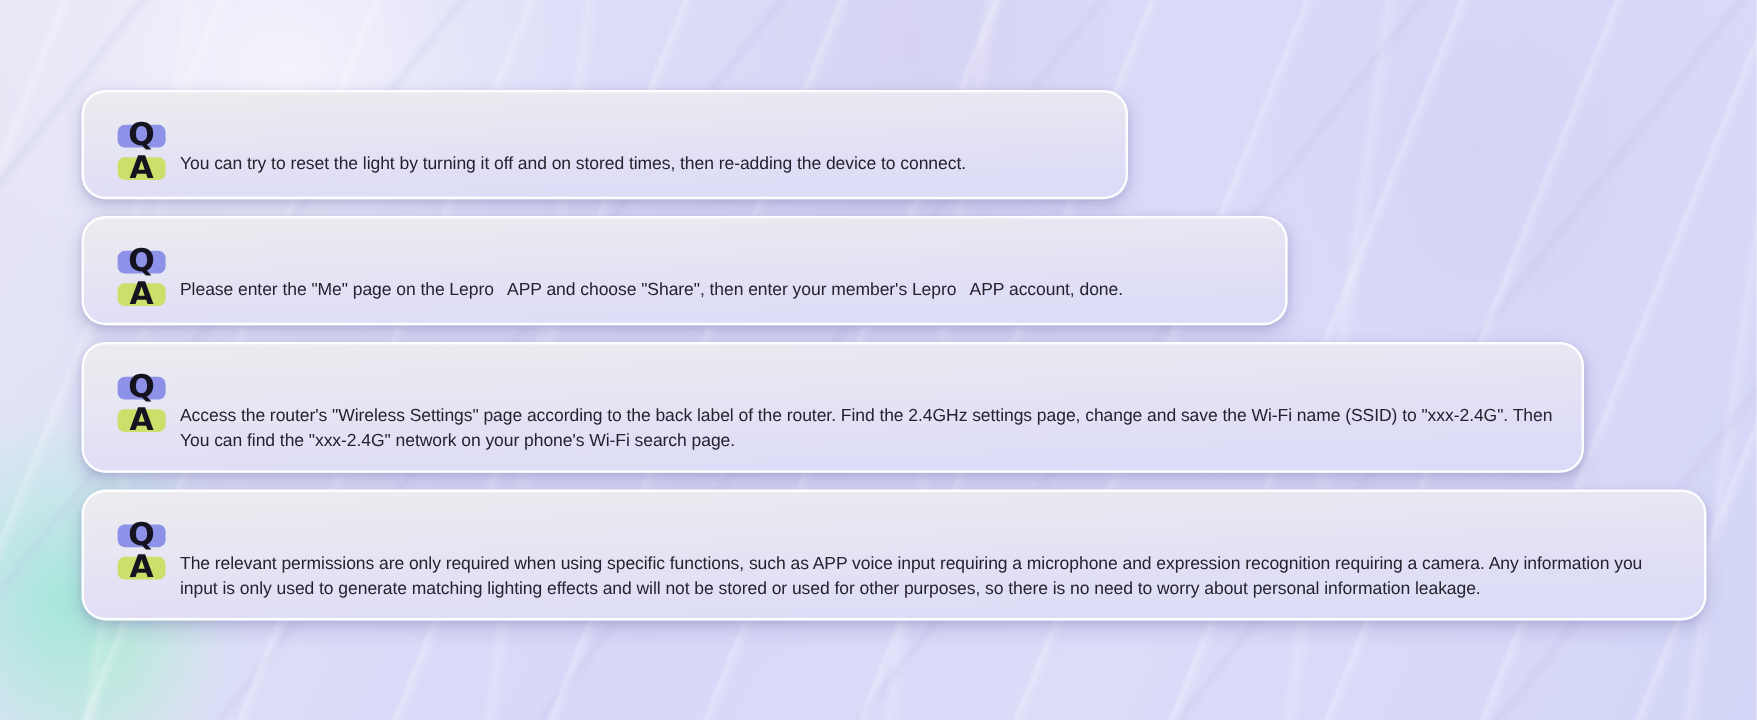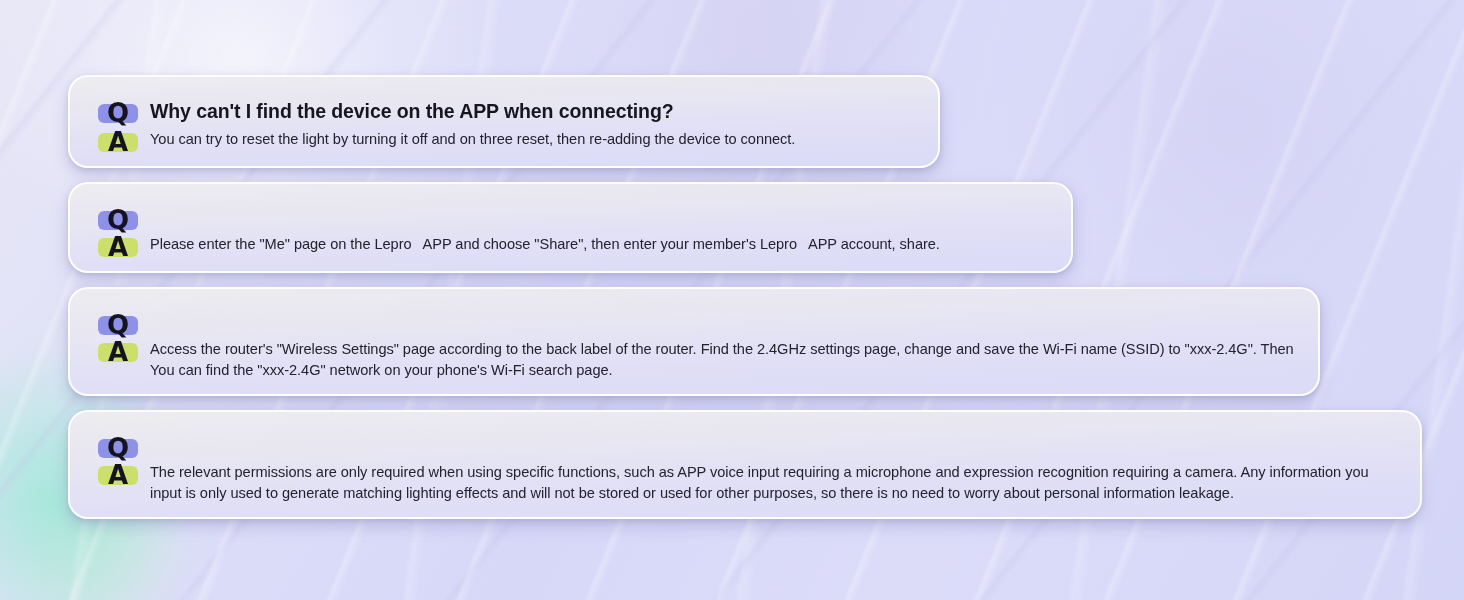--- a/index.html
+++ b/index.html
@@ -100,41 +100,40 @@
 <div id="page">
   <div id="veins"></div>
 
   <div id="faq-list">
 
     <div class="faq-card" style="width:872px;">
       <div class="qa-row">
         <span class="badge badge-q">
           <span class="glyph">Q</span>
         </span>
-        <div class="q-text">Why can't I find the device on the APP when connecting?</div>
       </div>
       <div class="qa-row">
         <span class="badge badge-a">
           <span class="glyph">A</span>
         </span>
-        <div class="a-text"><span>You can try to reset the light by turning it off and on three reset, then re-adding the device to connect.</span></div>
+        <div class="a-text"><span>You can try to reset the light by turning it off and on stored times, then re-adding the device to connect.</span></div>
       </div>
     </div>
 
     <div class="faq-card" style="width:1005px;">
       <div class="qa-row">
         <span class="badge badge-q">
           <span class="glyph">Q</span>
         </span>
       </div>
       <div class="qa-row">
         <span class="badge badge-a">
           <span class="glyph">A</span>
         </span>
-        <div class="a-text"><span>Please enter the "Me" page on the Lepro</span><span class="tm-gap"></span><span>APP and choose "Share", then enter your member's Lepro</span><span class="tm-gap"></span><span>APP account, share.</span></div>
+        <div class="a-text"><span>Please enter the "Me" page on the Lepro</span><span class="tm-gap"></span><span>APP and choose "Share", then enter your member's Lepro</span><span class="tm-gap"></span><span>APP account, done.</span></div>
       </div>
     </div>
 
     <div class="faq-card" style="width:1252px;">
       <div class="qa-row">
         <span class="badge badge-q">
           <span class="glyph">Q</span>
         </span>
       </div>
       <div class="qa-row">

